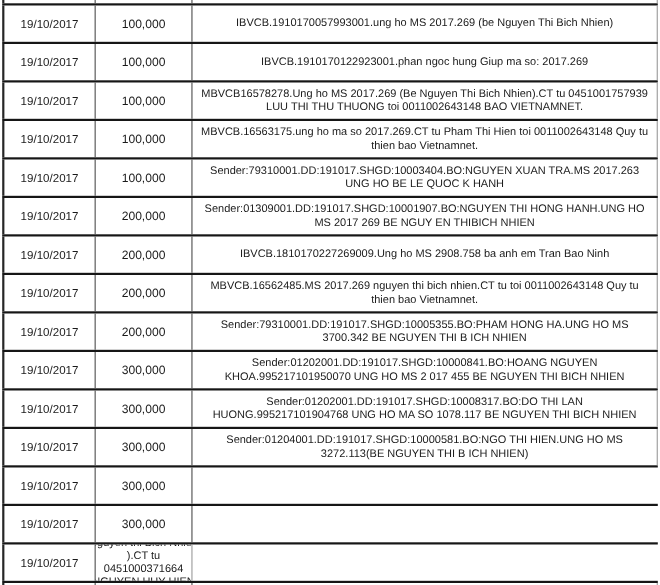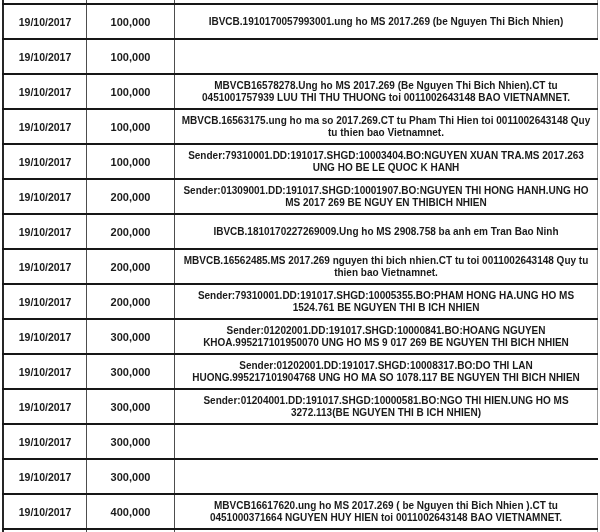--- a/index.html
+++ b/index.html
@@ -19,21 +19,20 @@
     position: absolute;
     left: 2px;
     top: 0;
     width: 596px;
   }
   .row {
     display: grid;
     grid-template-columns: 85px 88px 1fr;
     height: 33px;
     border-bottom: 2px solid #161616;
-    font-weight: bold;
   }
   .row.partial-top    { height: 3px; }
   .row.partial-bottom { height: 12px; border-bottom: none; }
   .cell {
     display: flex;
     align-items: center;
     justify-content: center;
     text-align: center;
     overflow: hidden;
     padding: 0 5px;
@@ -71,20 +70,21 @@
     <div id="rows-mount">
   <div class="row">
     <div class="cell c-date">19/10/2017</div>
     <div class="cell c-amt">100,000</div>
     <div class="cell c-desc">IBVCB.1910170057993001.ung ho MS 2017.269 (be Nguyen Thi Bich Nhien)</div>
   </div>
 
   <div class="row">
     <div class="cell c-date">19/10/2017</div>
     <div class="cell c-amt">100,000</div>
+    <div class="cell c-desc">IBVCB.1910170122923001.phan ngoc hung Giup ma so: 2017.269</div>
   </div>
 
   <div class="row">
     <div class="cell c-date">19/10/2017</div>
     <div class="cell c-amt">100,000</div>
     <div class="cell c-desc">MBVCB16578278.Ung ho MS 2017.269 (Be Nguyen Thi Bich Nhien).CT tu 0451001757939 LUU THI THU THUONG toi 0011002643148 BAO VIETNAMNET.</div>
   </div>
 
   <div class="row">
     <div class="cell c-date">19/10/2017</div>
@@ -112,27 +112,27 @@
 
   <div class="row">
     <div class="cell c-date">19/10/2017</div>
     <div class="cell c-amt">200,000</div>
     <div class="cell c-desc">MBVCB.16562485.MS 2017.269 nguyen thi bich nhien.CT tu toi 0011002643148 Quy tu thien bao Vietnamnet.</div>
   </div>
 
   <div class="row">
     <div class="cell c-date">19/10/2017</div>
     <div class="cell c-amt">200,000</div>
-    <div class="cell c-desc">Sender:79310001.DD:191017.SHGD:10005355.BO:PHAM HONG HA.UNG HO MS 1524.761 BE NGUYEN THI B ICH NHIEN</div>
+    <div class="cell c-desc">Sender:79310001.DD:191017.SHGD:10005355.BO:PHAM HONG HA.UNG HO MS 3700.342 BE NGUYEN THI B ICH NHIEN</div>
   </div>
 
   <div class="row">
     <div class="cell c-date">19/10/2017</div>
     <div class="cell c-amt">300,000</div>
-    <div class="cell c-desc">Sender:01202001.DD:191017.SHGD:10000841.BO:HOANG NGUYEN KHOA.995217101950070 UNG HO MS 9 017 269 BE NGUYEN THI BICH NHIEN</div>
+    <div class="cell c-desc">Sender:01202001.DD:191017.SHGD:10000841.BO:HOANG NGUYEN KHOA.995217101950070 UNG HO MS 2 017 455 BE NGUYEN THI BICH NHIEN</div>
   </div>
 
   <div class="row">
     <div class="cell c-date">19/10/2017</div>
     <div class="cell c-amt">300,000</div>
     <div class="cell c-desc">Sender:01202001.DD:191017.SHGD:10008317.BO:DO THI LAN HUONG.995217101904768 UNG HO MA SO 1078.117 BE NGUYEN THI BICH NHIEN</div>
   </div>
 
   <div class="row">
     <div class="cell c-date">19/10/2017</div>
@@ -145,21 +145,20 @@
     <div class="cell c-amt">300,000</div>
   </div>
 
   <div class="row">
     <div class="cell c-date">19/10/2017</div>
     <div class="cell c-amt">300,000</div>
   </div>
 
   <div class="row">
     <div class="cell c-date">19/10/2017</div>
-    <div class="cell c-amt">400,000</div>
     <div class="cell c-desc">MBVCB16617620.ung ho MS 2017.269 ( be Nguyen thi Bich Nhien ).CT tu 0451000371664 NGUYEN HUY HIEN toi 0011002643148 BAO VIETNAMNET.</div>
   </div>
 </div>
 
     <div class="row partial-bottom">
       <div class="cell c-date"></div>
       <div class="cell c-amt"></div>
       <div class="cell c-desc"></div>
     </div>
 

